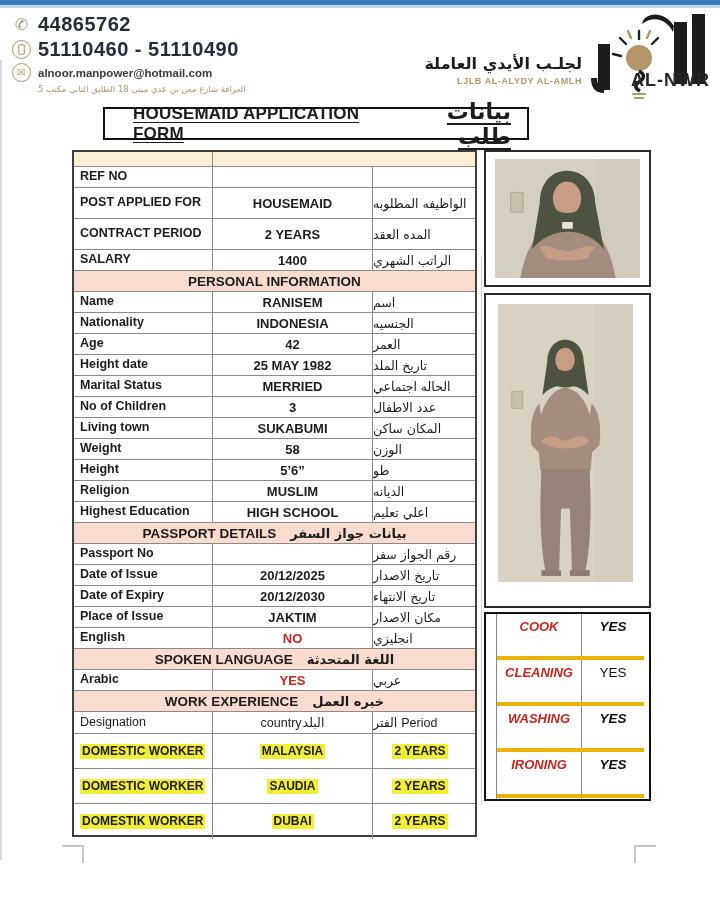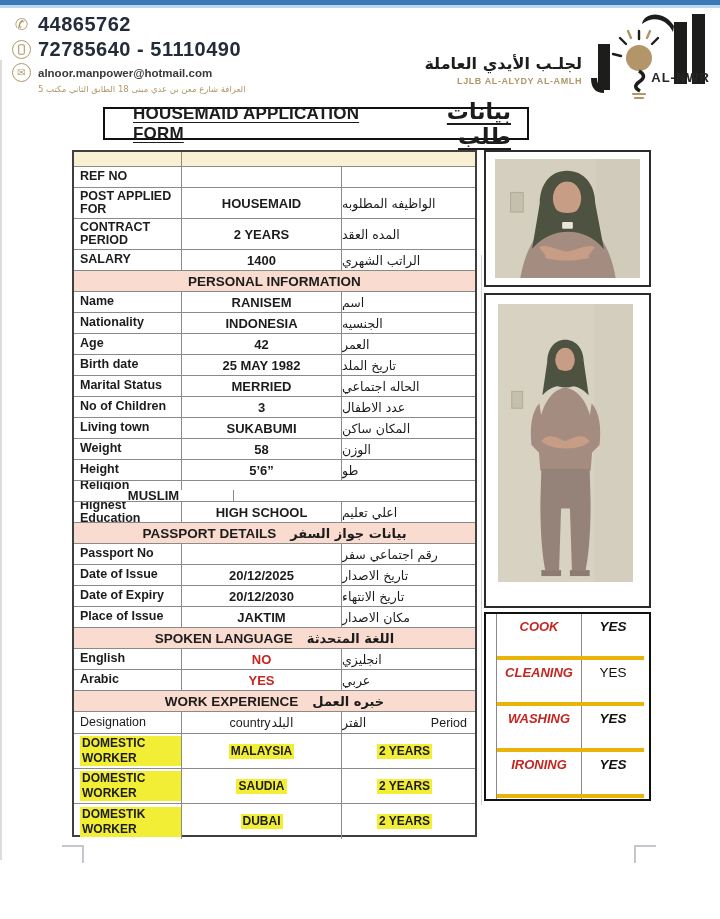--- a/index.html
+++ b/index.html
@@ -21,35 +21,35 @@
   .c-icon.noring{border-color:transparent;font-size:16px;}
   .phone-num{font-size:20px;font-weight:bold;color:#232c39;letter-spacing:.5px;}
   .email-txt{font-size:11.5px;font-weight:bold;color:#3a3a3a;}
   .addr{font-size:8.5px;color:#b2966a;margin:2px 0 0 26px;direction:rtl;}
 
   
   .brand{position:absolute;right:8px;top:8px;width:300px;height:92px;}
   .brand-ar{position:absolute;right:130px;top:46px;font-size:16px;font-weight:bold;color:#1d1d1b;direction:rtl;}
   .brand-translit{position:absolute;right:130px;top:68px;font-size:9px;font-weight:bold;color:#b2966a;letter-spacing:.6px;}
   .logo{position:absolute;right:0;top:0;width:122px;height:92px;}
-  .logo-text{position:absolute;right:2px;top:62px;font-size:13px;font-weight:bold;color:#262626;letter-spacing:1px;}
+  .logo-text{position:absolute;right:2px;top:62px;font-size:18px;font-weight:bold;color:#262626;letter-spacing:1px;}
 
   
   .title-box{position:absolute;left:103px;top:107px;width:426px;height:33px;border:2px solid #111;
              display:flex;align-items:center;justify-content:space-between;padding:0 16px 0 28px;box-sizing:border-box;}
   .title-en{font-size:17px;font-weight:bold;text-decoration:underline;text-underline-offset:3px;letter-spacing:.2px;}
   .title-ar{font-size:22px;font-weight:bold;text-decoration:underline;text-underline-offset:4px;direction:rtl;}
 
   
   .app-table{position:absolute;left:72px;top:150px;width:405px;height:687px;border:2px solid #3f3f3f;
              box-sizing:border-box;background:#fff;}
   .trow{display:flex;box-sizing:border-box;border-bottom:1px solid #8a8a8a;overflow:hidden;}
   .trow:last-child{border-bottom:none;}
   .cell{box-sizing:border-box;display:flex;align-items:center;overflow:hidden;}
-  .c1{width:108px;border-right:1px solid #8a8a8a;padding-left:6px;font-size:12.5px;font-weight:bold;line-height:13.5px;}
+  .c1{width:139px;border-right:1px solid #8a8a8a;padding-left:6px;font-size:12.5px;font-weight:bold;line-height:13.5px;}
   .c2{width:160px;border-right:1px solid #8a8a8a;justify-content:center;font-size:13px;font-weight:bold;text-align:center;}
   .c3{flex:1;justify-content:flex-end;padding-right:8px;font-size:12.5px;direction:rtl;}
   .spacer-row{background:#f9efd2;}
   .section-row{background:#f9dccf;justify-content:center;align-items:center;gap:14px;}
   .section-en{font-size:13.5px;font-weight:bold;}
   .section-ar{font-size:13px;font-weight:bold;direction:rtl;}
   .red-val{color:#c5261f;}
   .hl{background:#f2ee36;padding:0 2px;font-size:12px;font-weight:bold;line-height:15px;}
   .exp-c1{align-items:center;}
   .exp-c1 .hl{display:inline;}
@@ -91,21 +91,21 @@
     <div class="c-row">
       <span class="c-icon noring">✆</span>
       <span class="phone-num">44865762</span>
     </div>
     <div class="c-row">
       <span class="c-icon">
         <svg width="7" height="11" viewBox="0 0 7 11">
             <rect x="0.7" y="0.7" width="5.6" height="9.6" rx="1.2" fill="none" stroke="#b2966a" stroke-width="1.1"></rect>
           </svg>
       </span>
-      <span class="phone-num">72785640 - 51110490</span>
+      <span class="phone-num">51110460 - 51110490</span>
     </div>
     <div class="c-row">
       <span class="c-icon">✉</span>
       <span class="email-txt">alnoor.manpower@hotmail.com</span>
     </div>
     <div class="addr ar">العرافة شارع معن بن عدي مبنى 18 الطابق الثاني مكتب 5</div>
   </div>
 
   <div class="brand">
     <div class="brand-ar ar">لجلـب الأيدي العاملة</div>
@@ -177,21 +177,21 @@
         <div class="cell c1">Nationality</div>
         <div class="cell c2">INDONESIA</div>
         <div class="cell c3 ar">الجنسيه</div>
       </div>
       <div class="trow" style="height: 21px;">
         <div class="cell c1">Age</div>
         <div class="cell c2">42</div>
         <div class="cell c3 ar">العمر</div>
       </div>
       <div class="trow" style="height: 21px;">
-        <div class="cell c1">Birth date</div>
+        <div class="cell c1">Height date</div>
         <div class="cell c2">25 MAY 1982</div>
         <div class="cell c3 ar">تاريخ الملد</div>
       </div>
       <div class="trow" style="height: 21px;">
         <div class="cell c1">Marital Status</div>
         <div class="cell c2">MERRIED</div>
         <div class="cell c3 ar">الحاله اجتماعي</div>
       </div>
       <div class="trow" style="height: 21px;">
         <div class="cell c1">No of Children</div>
@@ -206,79 +206,79 @@
       <div class="trow" style="height: 21px;">
         <div class="cell c1">Weight</div>
         <div class="cell c2">58</div>
         <div class="cell c3 ar">الوزن</div>
       </div>
       <div class="trow" style="height: 21px;">
         <div class="cell c1">Height</div>
         <div class="cell c2">5’6”</div>
         <div class="cell c3 ar">طو</div>
       </div>
-      <div class="trow" style="height: 21px; flex-direction: column;">
+      <div class="trow" style="height: 21px;">
         <div class="cell c1">Religion</div>
         <div class="cell c2">MUSLIM</div>
         <div class="cell c3 ar">الديانه</div>
       </div>
       <div class="trow" style="height: 21px;">
         <div class="cell c1">Highest Education</div>
         <div class="cell c2">HIGH SCHOOL</div>
         <div class="cell c3 ar">اعلي تعليم</div>
       </div>
       <div class="trow section-row" style="height: 21px;">
         <span class="section-en">PASSPORT DETAILS</span>
         <span class="section-ar ar">بيانات جواز السفر</span>
       </div>
       <div class="trow" style="height: 21px;">
         <div class="cell c1">Passport No</div>
         <div class="cell c2"></div>
-        <div class="cell c3 ar">رقم اجتماعي سفر</div>
+        <div class="cell c3 ar">رقم الجواز سفر</div>
       </div>
       <div class="trow" style="height: 21px;">
         <div class="cell c1">Date of Issue</div>
         <div class="cell c2">20/12/2025</div>
         <div class="cell c3 ar">تاريخ الاصدار</div>
       </div>
       <div class="trow" style="height: 21px;">
         <div class="cell c1">Date of Expiry</div>
         <div class="cell c2">20/12/2030</div>
         <div class="cell c3 ar">تاريخ الانتهاء</div>
       </div>
       <div class="trow" style="height: 21px;">
         <div class="cell c1">Place of Issue</div>
         <div class="cell c2">JAKTIM</div>
         <div class="cell c3 ar">مكان الاصدار</div>
       </div>
+      <div class="trow" style="height: 21px;">
+        <div class="cell c1">English</div>
+        <div class="cell c2 red-val">NO</div>
+        <div class="cell c3 ar">انجليزي</div>
+      </div>
       <div class="trow section-row" style="height: 21px;">
         <span class="section-en">SPOKEN LANGUAGE</span>
         <span class="section-ar ar">اللغة المتحدثة</span>
-      </div>
-      <div class="trow" style="height: 21px;">
-        <div class="cell c1">English</div>
-        <div class="cell c2 red-val">NO</div>
-        <div class="cell c3 ar">انجليزي</div>
       </div>
       <div class="trow" style="height: 21px;">
         <div class="cell c1">Arabic</div>
         <div class="cell c2 red-val">YES</div>
         <div class="cell c3 ar">عربي</div>
       </div>
       <div class="trow section-row" style="height: 21px;">
         <span class="section-en">WORK EXPERIENCE</span>
         <span class="section-ar ar">خبره العمل</span>
       </div>
       <div class="trow" style="height: 22px;">
         <div class="cell c1 colhead">Designation</div>
         <div class="cell c2" style="gap: 1px;">
           <span class="colhead">country</span>
           <span class="colhead ar">البلد</span>
         </div>
-        <div class="cell c3" style="direction: ltr; justify-content: space-between; gap: 4px;">
+        <div class="cell c3" style="direction: ltr; justify-content: flex-start; gap: 4px;">
           <span class="colhead ar">الفتر</span>
           <span class="colhead">Period</span>
         </div>
       </div>
       <div class="trow" style="height: 35px;">
         <div class="cell c1 exp-c1">
           <span class="hl">DOMESTIC WORKER</span>
         </div>
         <div class="cell c2">
           <span class="hl">MALAYSIA</span>

